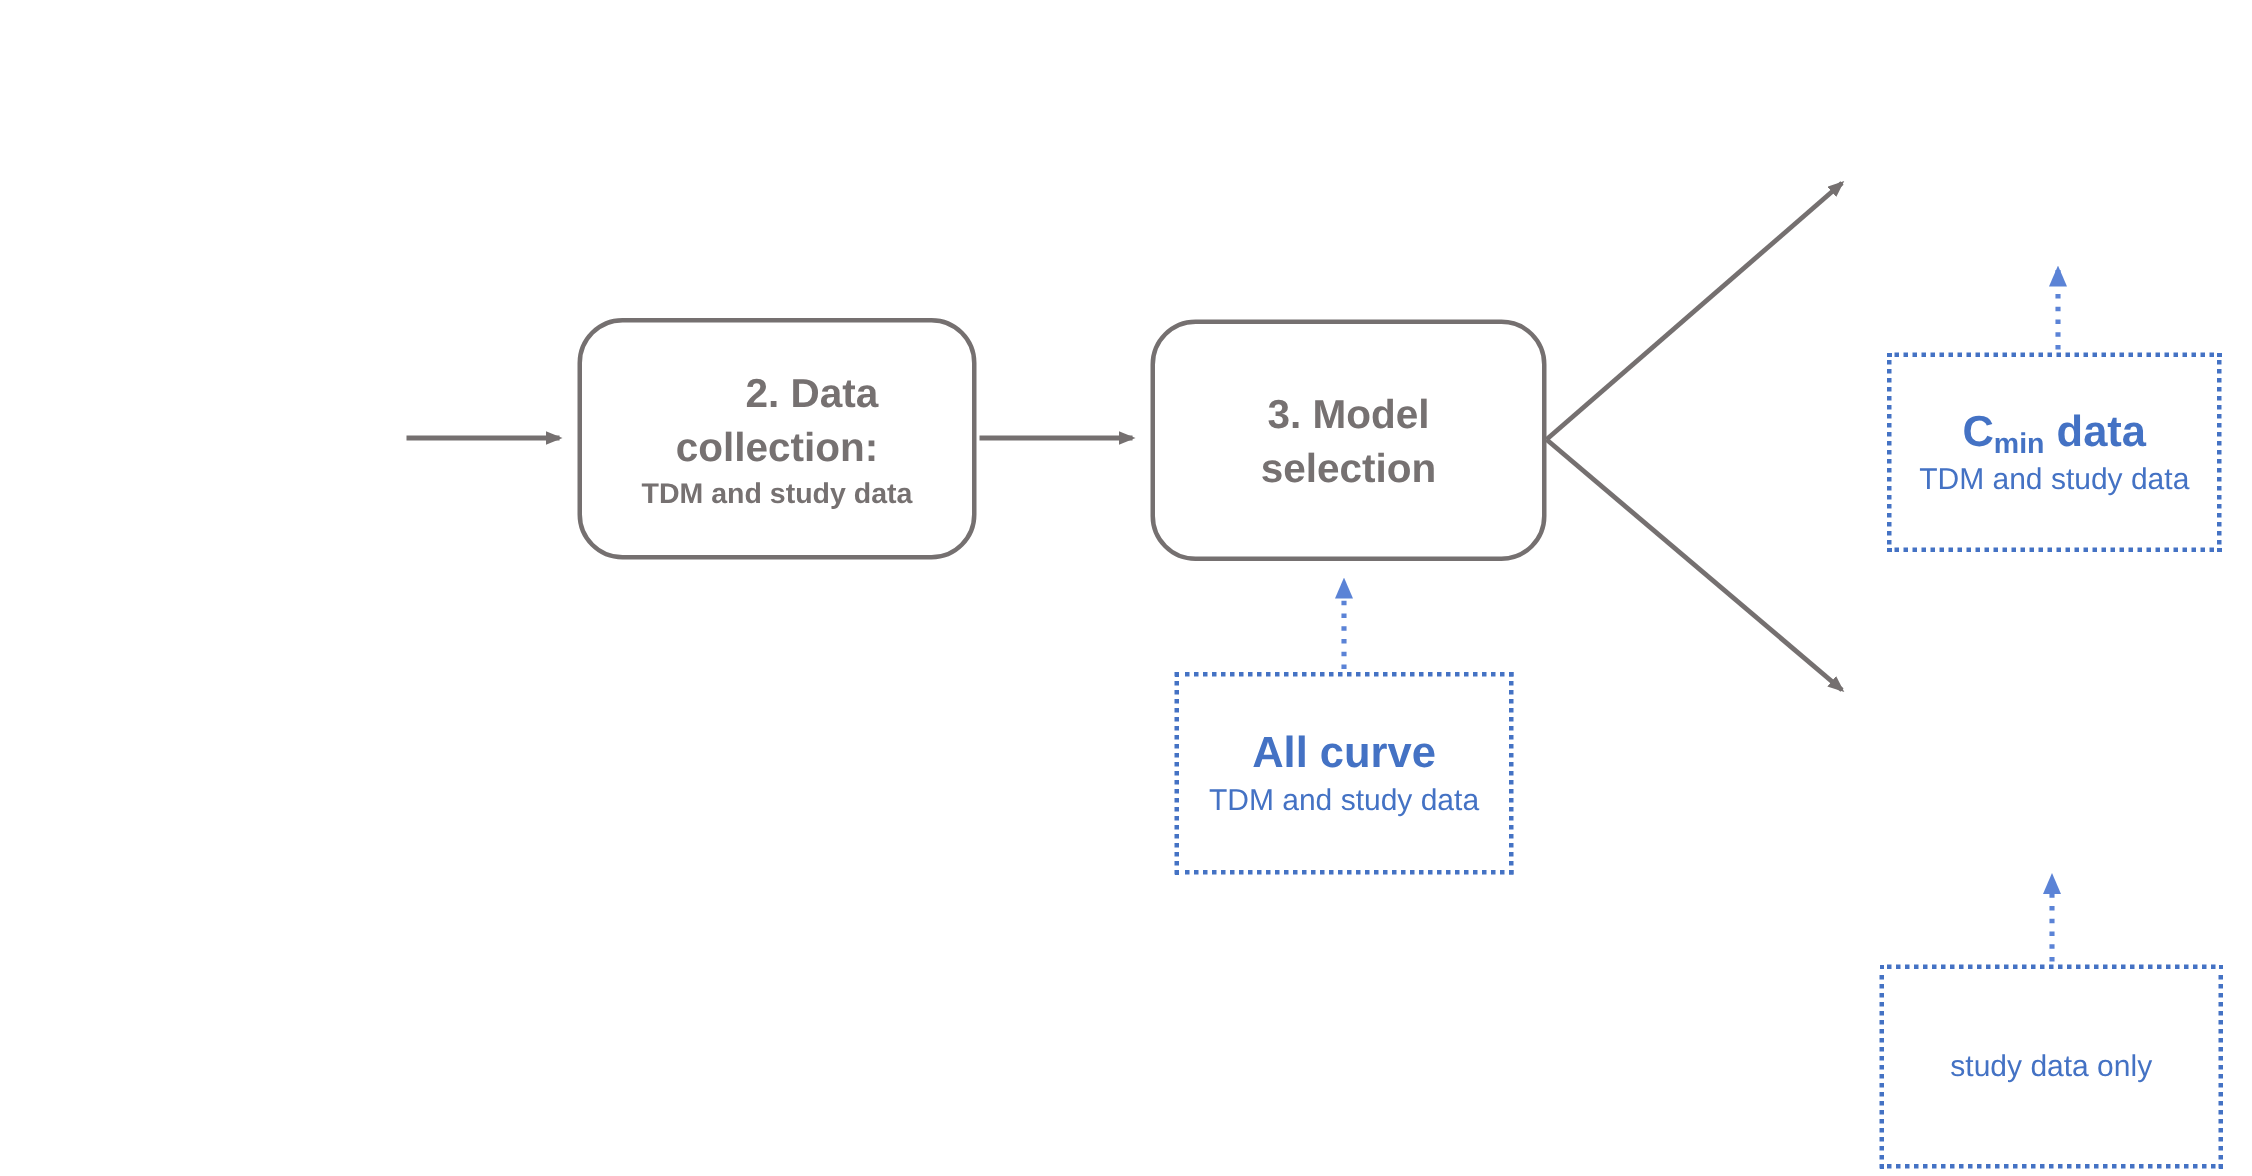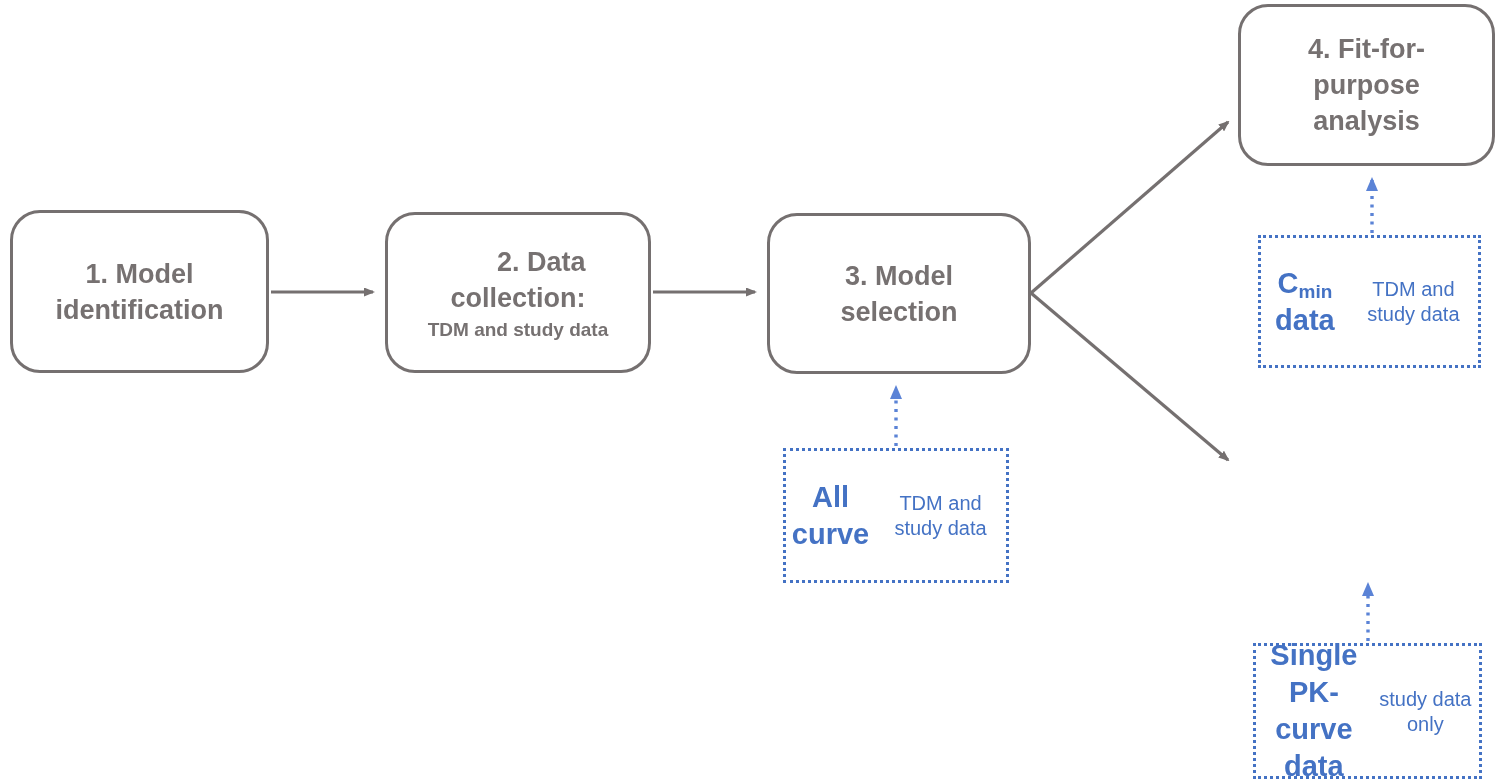--- a/index.html
+++ b/index.html
@@ -47,21 +47,21 @@
     font-size: 19px;
     line-height: 24px;
     margin-top: 2px;
   }
   .note-box {
     position: absolute;
     box-sizing: border-box;
     border: 3px dotted #4472c4;
     background: #ffffff;
     display: flex;
-    flex-direction: row;
+    flex-direction: column;
     align-items: center;
     justify-content: center;
     text-align: center;
     color: #4472c4;
   }
   .note-title {
     font-weight: bold;
     font-size: 29px;
     line-height: 37px;
     white-space: pre-line;
@@ -108,52 +108,41 @@
       <line x1="1031" y1="293" x2="1228" y2="460" marker-end="url(#arrow-gray)"></line>
     </g>
 
     <g stroke="#5b83d6" stroke-width="3.4" fill="none" stroke-dasharray="3 5.5">
       <line x1="896" y1="446" x2="896" y2="388" marker-end="url(#arrow-blue)"></line>
       <line x1="1372" y1="233" x2="1372" y2="180" marker-end="url(#arrow-blue)"></line>
       <line x1="1368" y1="641" x2="1368" y2="585" marker-end="url(#arrow-blue)"></line>
     </g>
   </svg>
 
-  <div id="box-step1" class="step-box">
-    <div class="step-title">1. Model
-identification</div>
-  </div>
 
   <div id="box-step2" class="step-box">
     <div class="step-title">2. Data
 collection:</div>
     <div class="step-subtitle">TDM and study data</div>
   </div>
 
   <div id="box-step3" class="step-box">
     <div class="step-title">3. Model
 selection</div>
   </div>
 
-  <div id="box-step4" class="step-box">
-    <div class="step-title">4. Fit-for-
-purpose
-analysis</div>
-  </div>
 
 
   <div id="note-all-data" class="note-box">
     <div class="note-title">All curve</div>
     <div class="note-subtitle">TDM and study data</div>
   </div>
 
   <div id="note-cmin" class="note-box">
     <div class="note-title"><span>C</span><sub>min</sub><span> data</span></div>
     <div class="note-subtitle">TDM and study data</div>
   </div>
 
   <div id="note-single-pk" class="note-box">
-    <div class="note-title">Single PK-
-curve data</div>
     <div class="note-subtitle">study data only</div>
   </div>
 
 </div>
 
 </body></html>

